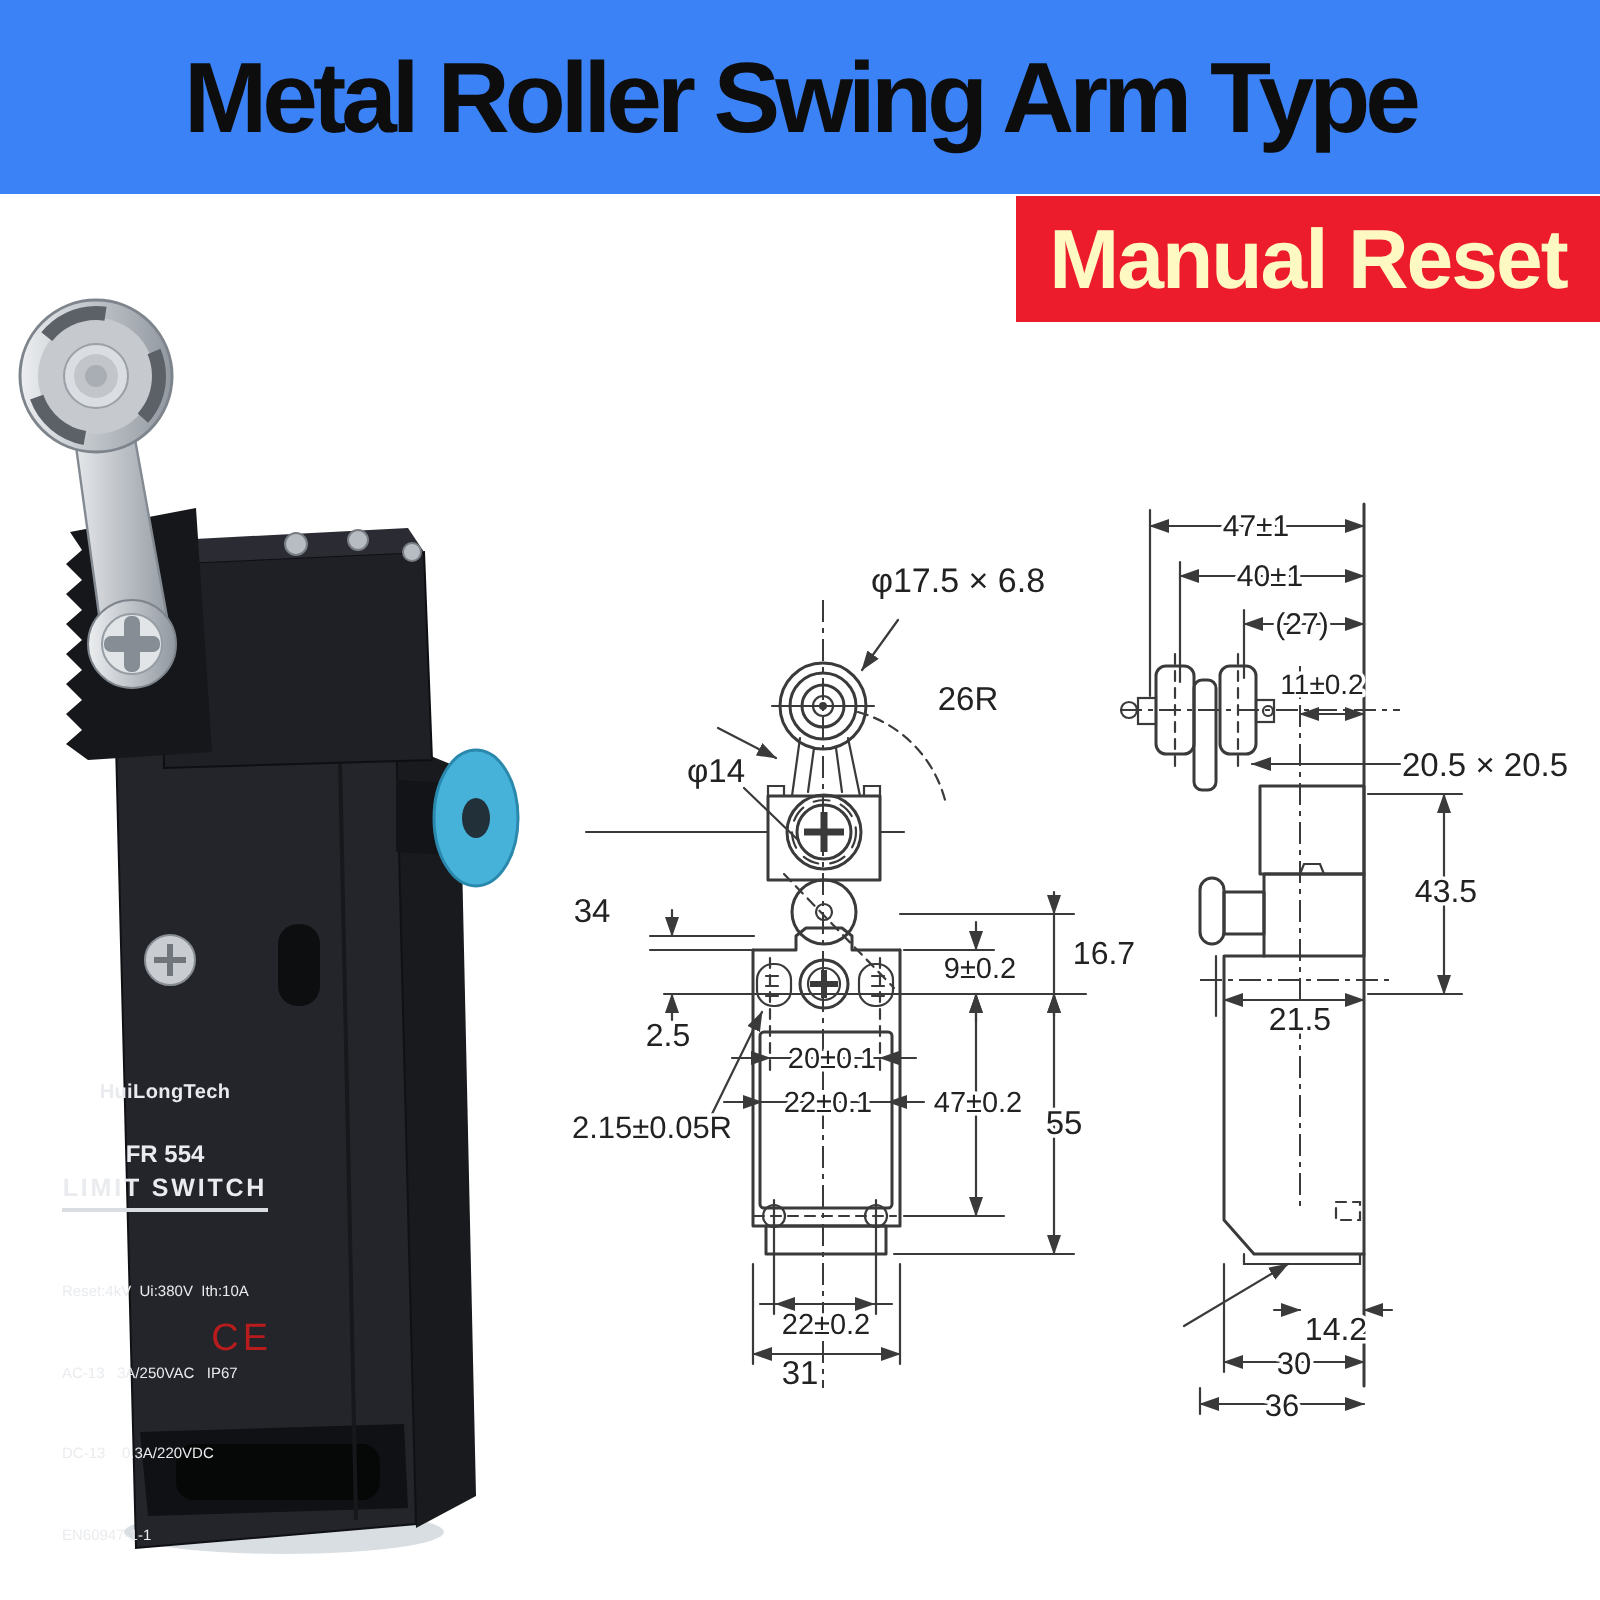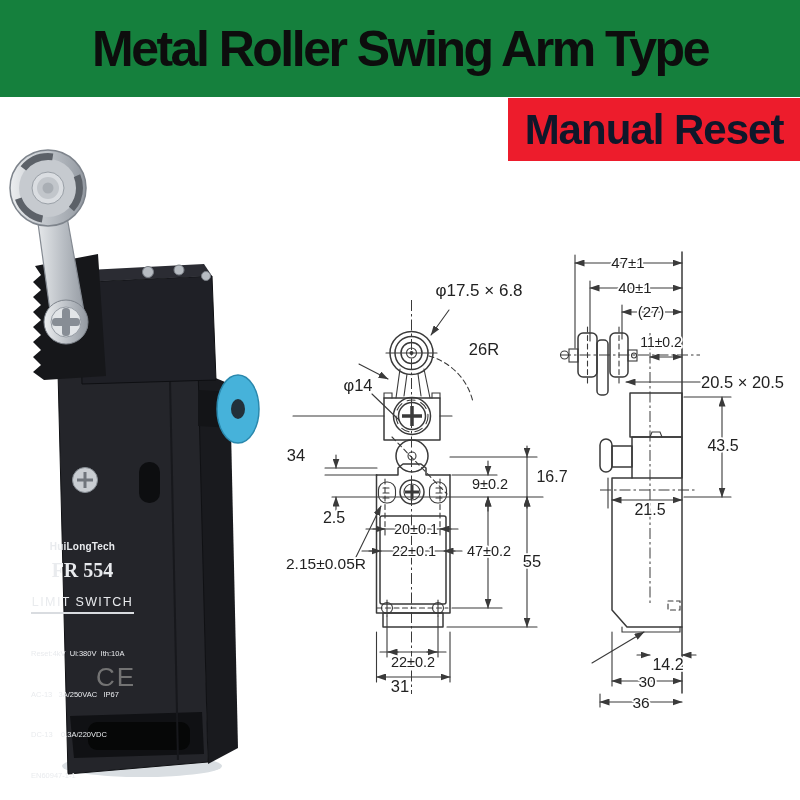--- a/index.html
+++ b/index.html
@@ -1,46 +1,46 @@
 <!DOCTYPE html>
 <html><head>
 <meta charset="utf-8">
 <style>
   html,body{margin:0;padding:0;background:#fff;}
   .canvas{position:relative;width:800px;height:800px;background:#ffffff;overflow:hidden;
           font-family:"Liberation Sans",sans-serif;}
   .abs{position:absolute;}
   
-  .banner{left:0;top:0;width:800px;height:97px;background:#15803d;
+  .banner{left:0;top:0;width:800px;height:97px;background:#3b82f6;
           display:flex;align-items:center;justify-content:center;}
   .banner span{font-size:50px;font-weight:bold;color:#0d0d0d;letter-spacing:-2.5px;}
   
   .badge{left:508px;top:98px;width:292px;height:63px;background:#ed1c2c;
          display:flex;align-items:center;justify-content:center;}
-  .badge span{font-size:42px;font-weight:bold;color:#0f172a;letter-spacing:-1px;}
+  .badge span{font-size:42px;font-weight:bold;color:#fef9c3;letter-spacing:-1px;}
   
   .ln{fill:none;stroke:#3a3a3a;stroke-width:1.5;stroke-linejoin:round;stroke-linecap:round;}
   .tn{fill:none;stroke:#3a3a3a;stroke-width:1.1;stroke-linecap:round;}
   .dsh{stroke-dasharray:5 3.5;}
   .cl{fill:none;stroke:#3a3a3a;stroke-width:1;stroke-dasharray:11 3 2.5 3;}
   .ae{marker-end:url(#arw);}
   .ab{marker-start:url(#arw);marker-end:url(#arw);}
   svg text{font-family:"Liberation Sans",sans-serif;fill:#222222;
            paint-order:stroke;stroke:#ffffff;stroke-width:3.5px;stroke-linejoin:round;}
   .mid{text-anchor:middle;}
   
   .label{left:31px;top:541px;width:103px;color:#e9ebee;text-align:center;}
   .lbl-brand{font-size:10px;font-weight:bold;letter-spacing:.2px;}
-  .lbl-model{font-size:20px;font-weight:bold;margin-top:7px;font-family:Liberation Serif, serif;}
-  .lbl-type{font-size:12.5px;font-weight:normal;letter-spacing:1.4px;
-            border-bottom:2px solid #d9dce0;padding-bottom:3px;margin-top:13px;}
+  .lbl-model{font-size:12px;font-weight:bold;margin-top:18px;}
+  .lbl-type{font-size:12.5px;font-weight:bold;letter-spacing:1.4px;
+            border-bottom:2px solid #d9dce0;padding-bottom:3px;margin-top:3px;}
   .lbl-specs{margin-top:6px;text-align:left;font-size:7.5px;line-height:13.5px;
              white-space:pre;position:relative;}
-  .lbl-ce{position:absolute;right:-2px;top:51px;font-size:26px;letter-spacing:2px;
-          font-weight:normal;color:#737373;}
+  .lbl-ce{position:absolute;right:-2px;top:51px;font-size:19px;letter-spacing:2px;
+          font-weight:normal;color:#b91c1c;}
 </style>
 </head>
 <body>
 
 <div class="canvas">
 
   <div class="abs banner">
     <span>Metal Roller Swing Arm Type</span>
   </div>
 

